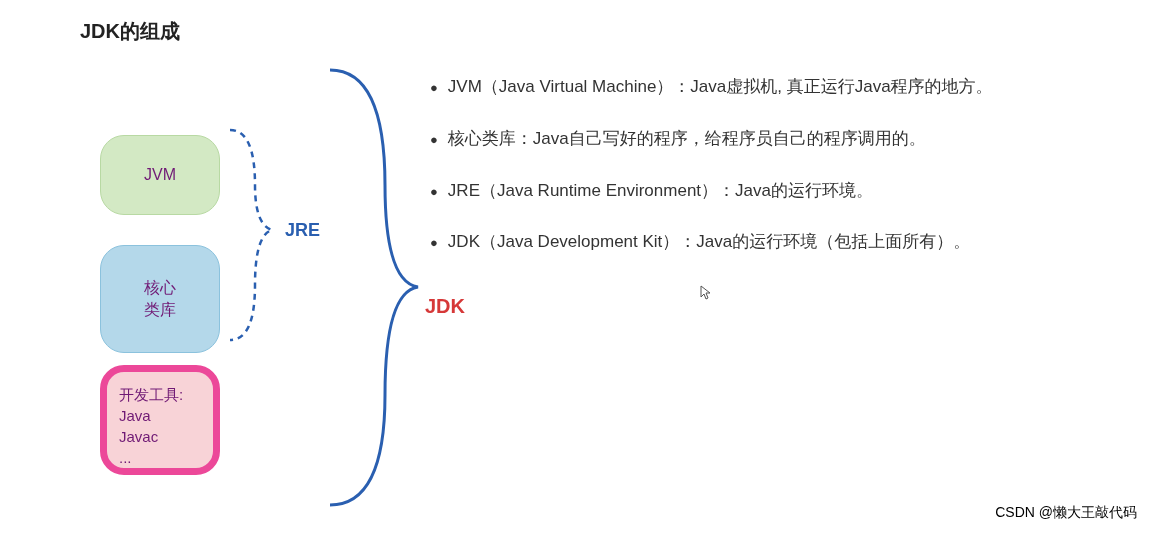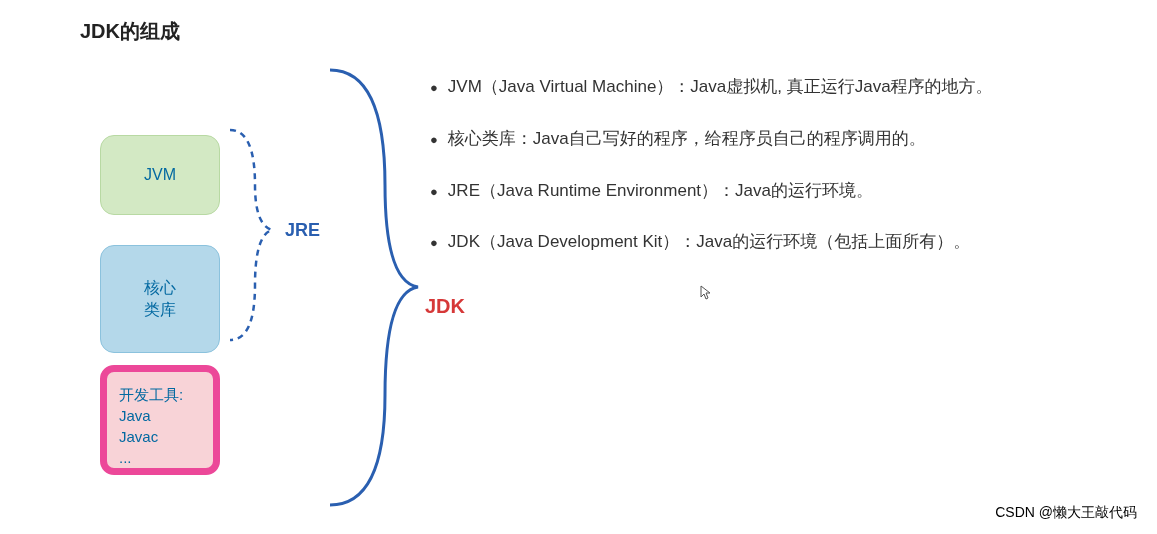--- a/index.html
+++ b/index.html
@@ -20,27 +20,27 @@
       margin-left: 48px;
     }
     .diagram-area {
       position: absolute;
       top: 90px;
       left: 100px;
       width: 280px;
     }
     .box {
       width: 120px;
-      border-radius: 14px;
+      border-radius: 24px;
       display: flex;
       align-items: center;
       justify-content: center;
       text-align: center;
       font-size: 16px;
-      color: #0369a1;
+      color: #701a75;
       padding: 8px;
       line-height: 1.4;
     }
     .box-jvm {
       position: absolute;
       top: 45px;
       left: 0;
       height: 80px;
       background: #d3e9c4;
       border: 1px solid #b8d9a3;

